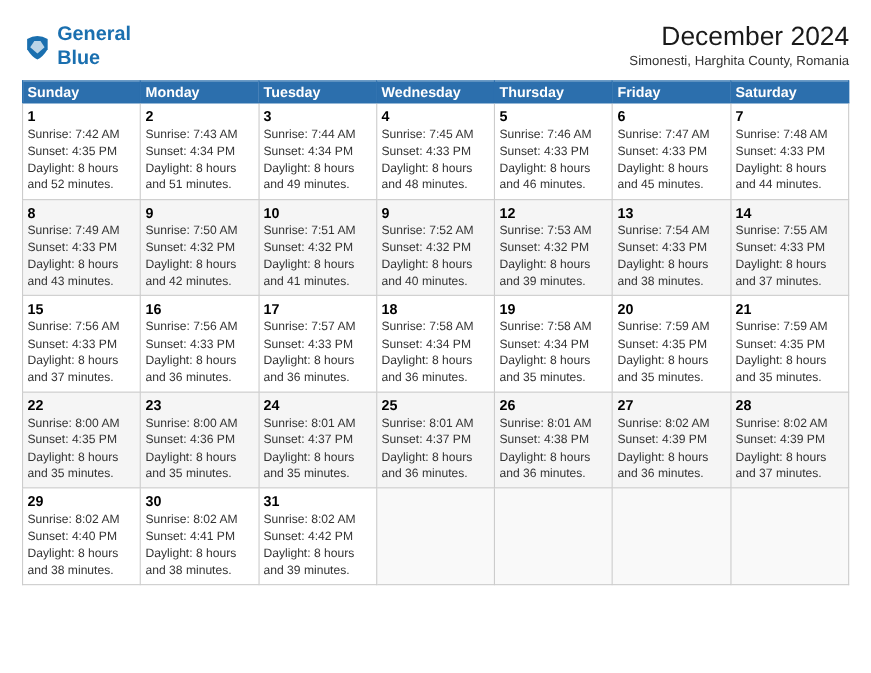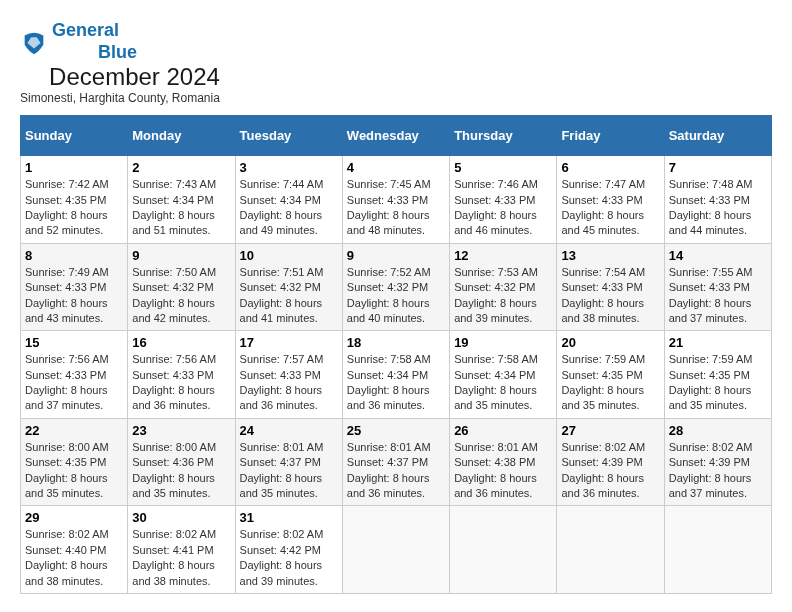--- a/index.html
+++ b/index.html
@@ -8,21 +8,20 @@
       background: #fff;
       width: 792px;
       min-height: 612px;
       padding: 20px;
     }
     .header {
       display: flex;
       justify-content: space-between;
       align-items: flex-start;
       margin-bottom: 10px;
-      flex-direction: column;
     }
     .logo {
       display: flex;
       align-items: center;
     }
     .logo-text {
       font-size: 18px;
       font-weight: bold;
       color: #1a1a1a;
       line-height: 1.2;
@@ -48,21 +47,21 @@
       color: #333;
     }
     .calendar {
       width: 100%;
       border-collapse: collapse;
       font-size: 11px;
     }
     .calendar thead th {
       background-color: #2c6fad;
       color: #fff;
-      padding: 12px 4px;
+      padding: 2px 4px;
       text-align: left;
       font-size: 13px;
       font-weight: bold;
       border: 1px solid #2c6fad;
     }
     .calendar tbody td {
       border: 1px solid #ccc;
       vertical-align: top;
       padding: 4px;
       width: calc(100% / 7);
@@ -91,21 +90,21 @@
 <body>
 
 <div class="header">
   <div class="logo">
     <svg class="logo-icon" viewBox="0 0 30 30">
       <path d="M5 8 Q15 2 25 8 L25 18 Q20 26 15 28 Q10 26 5 18 Z" fill="#1a6faf"></path>
       <path d="M12 10 L18 10 L22 16 L15 22 L8 16 Z" fill="#fff" opacity="0.7"></path>
     </svg>
     <div class="logo-text">
       <span>General</span><br>
-      <span style="color:#1a6faf;margin-left:46px;">Blue</span>
+      <span style="color:#1a6faf;">Blue</span>
     </div>
   </div>
   <div class="title-block">
     <div class="month-title">December 2024</div>
     <div class="location-title">Simonesti, Harghita County, Romania</div>
   </div>
 </div>
 
 <table class="calendar">
   <thead>

